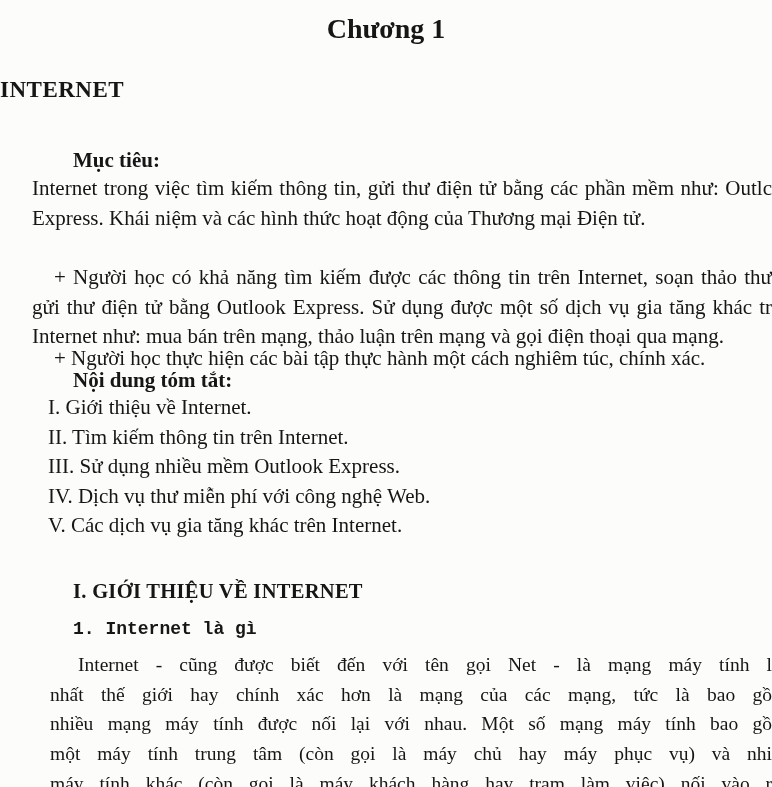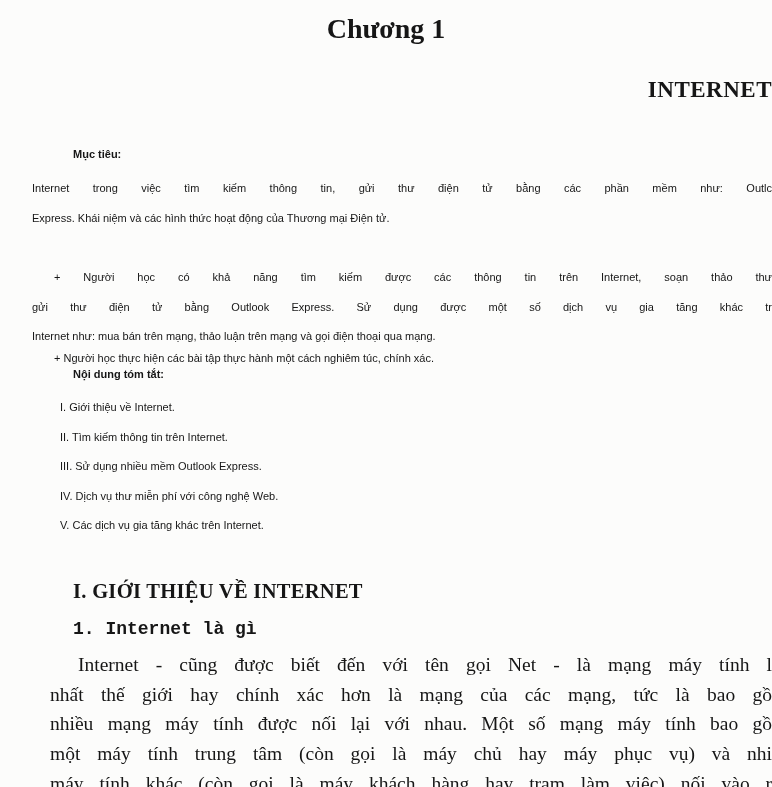--- a/index.html
+++ b/index.html
@@ -25,30 +25,30 @@
     text-align: center;
     font-family: "Liberation Serif", "DejaVu Serif", serif;
     font-size: 28px;
     font-weight: 700;
   }
   .page-title {
     position: absolute;
     top: 77px;
     left: 0;
     width: 100%;
-    text-align: right;
+    text-align: left;
     font-family: "Liberation Serif", "DejaVu Serif", serif;
     font-size: 23px;
     font-weight: 700;
     letter-spacing: 0.5px;
   }
   
   .sans {
-    font-family: Liberation Sans, sans-serif;
-    font-size: 11px;
+    font-family: Liberation Serif, serif;
+    font-size: 21px;
   }
   .obj-heading {
     position: absolute;
     left: 73px;
     top: 148px;
     font-weight: 700;
   }
   .para {
     position: absolute;
     left: 32px;
@@ -67,21 +67,21 @@
   .line.first { text-indent: 22px; }
   .line.last  { text-align-last: left; white-space: normal; }
   .summary-heading {
     position: absolute;
     left: 73px;
     top: 368px;
     font-weight: 700;
   }
   .summary-list {
     position: absolute;
-    left: 60px;
+    left: 48px;
     top: 393px;
     line-height: 29.6px;
   }
   
   .section-heading {
     position: absolute;
     left: 73px;
     top: 580px;
     font-family: "Liberation Serif", "DejaVu Serif", serif;
     font-size: 20.5px;

